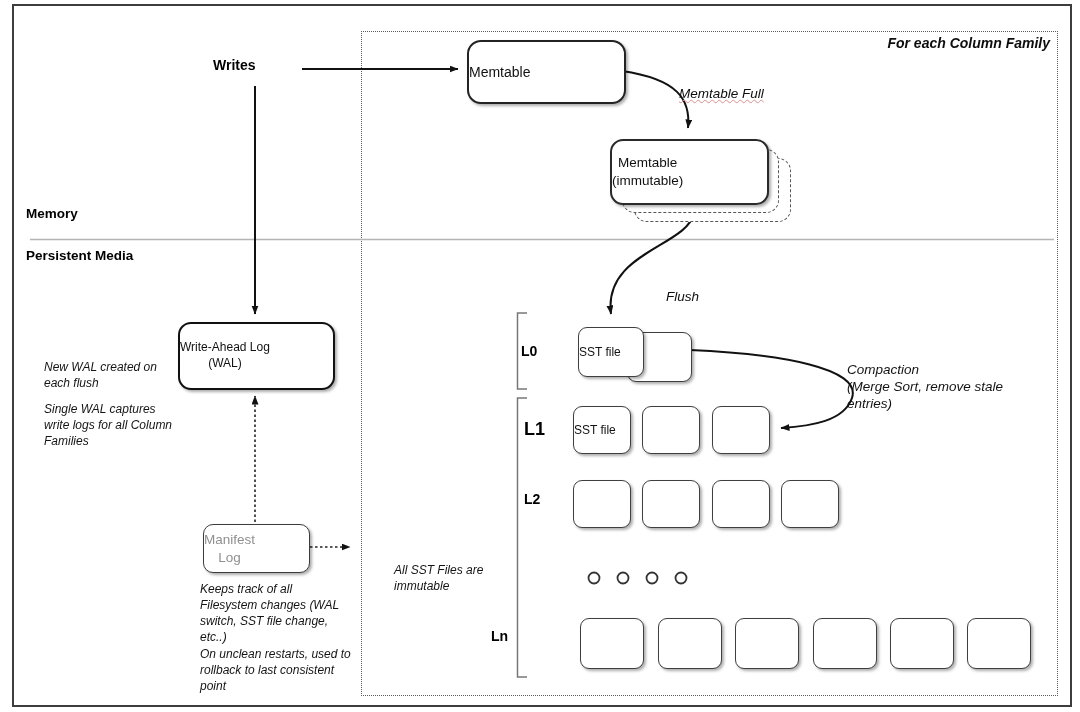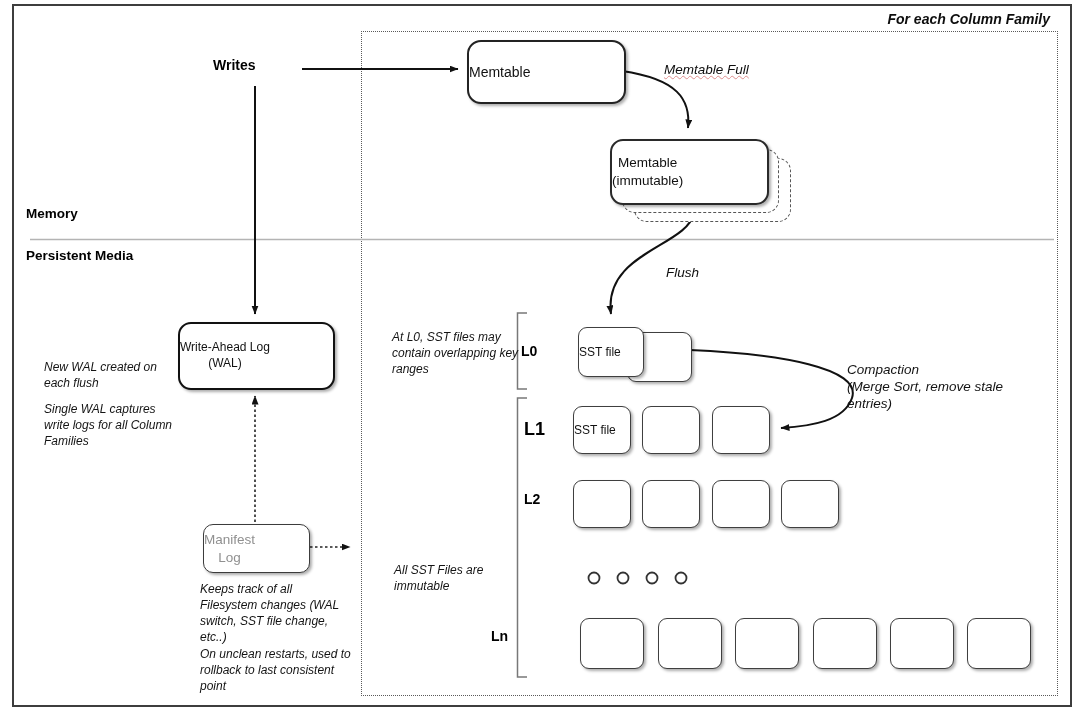--- a/index.html
+++ b/index.html
@@ -6,21 +6,21 @@
   .canvas{position:relative;width:1080px;height:712px;background:#fff;overflow:hidden;
           font-family:"Liberation Sans",sans-serif;color:#111;}
   .outer-frame{position:absolute;left:12px;top:4px;width:1056px;height:699px;
                border:2px solid #3d3d3d;background:transparent;}
   .cf-container{position:absolute;left:361px;top:31px;width:695px;height:663px;
                 border:1.6px dotted #5a5a5a;}
   .svg-overlay{position:absolute;left:0;top:0;pointer-events:none;}
   .lbl{position:absolute;font-weight:bold;color:#000;white-space:nowrap;}
   .ann{position:absolute;font-style:italic;font-size:12px;line-height:16px;
        color:#141414;white-space:pre-line;}
-  .ital{position:absolute;font-style:italic;font-size:13.5px;color:#0d0d0d;white-space:nowrap;}
+  .ital{position:absolute;font-style:italic;font-size:13.5px;color:#0d0d0d;white-space:nowrap;margin-top:24px;}
   .box{position:absolute;background:#fff;border:1.8px solid #3f3f3f;border-radius:9px;
        box-shadow:2px 2px 3px rgba(0,0,0,.32);display:flex;align-items:center;
        justify-content:flex-start;text-align:center;font-weight:normal;}
   .box .l2{line-height:1.3;}
   .code{font-family:"Liberation Mono","DejaVu Sans Mono",monospace;font-style:normal;
         font-weight:bold;font-size:11px;text-decoration:underline;
         text-decoration-style:wavy;text-decoration-color:#de8f8f;text-decoration-thickness:1px;}
   .squiggle{text-decoration:underline;text-decoration-style:wavy;
             text-decoration-color:#de8f8f;text-decoration-thickness:1px;}
   .ghost{position:absolute;background:#fff;border:1.7px dashed #565656;border-radius:13px;}
@@ -54,21 +54,21 @@
       <circle cx="623" cy="578" r="5.5" fill="#fff" stroke="#333" stroke-width="1.8"></circle>
       <circle cx="652" cy="578" r="5.5" fill="#fff" stroke="#333" stroke-width="1.8"></circle>
       <circle cx="681" cy="578" r="5.5" fill="#fff" stroke="#333" stroke-width="1.8"></circle>
     </g>
   </svg>
 
   <div class="ital" style="right:30px;top:11px;font-size:14px;font-weight:bold;">For each Column Family</div>
   <div class="lbl" style="left:213px;top:57px;font-size:14px;">Writes</div>
   <div class="lbl" style="left:26px;top:206px;font-size:13.5px;">Memory</div>
   <div class="lbl" style="left:26px;top:248px;font-size:13.5px;">Persistent Media</div>
-  <div class="ital squiggle" style="left:664px;top:62px;">Memtable Full</div>
+  <div class="ital squiggle" style="left:679px;top:62px;">Memtable Full</div>
   <div class="ital" style="left:666px;top:265px;">Flush</div>
   <div class="ann" style="left:847px;top:361px;font-size:13.5px;line-height:17px;width:180px;">Compaction
 (Merge Sort, remove stale
 entries)</div>
 
   <div class="box" style="left:467px;top:40px;width:155px;height:60px;border-radius:14px;border-width:2.2px;border-color:#232323;font-size:14px;">
     <span>Memtable</span>
   </div>
 
   <div class="ghost" style="left:634px;top:158px;width:155px;height:62px;"></div>
@@ -100,23 +100,20 @@
     </div>
   </div>
   <div class="ann" style="left:200px;top:581px;width:170px;">Keeps track of all
 Filesystem changes (WAL
 switch, SST file change,
 etc..)</div>
   <div class="ann" style="left:200px;top:646px;width:180px;">On unclean restarts, used to
 rollback to last consistent
 point</div>
 
-  <div class="ann" style="left:392px;top:329px;width:135px;">At L0, SST files may
-contain overlapping key
-ranges</div>
   <div class="ann" style="left:394px;top:562px;width:130px;">All SST Files are
 immutable</div>
 
   <div class="lbl" style="left:521px;top:343px;font-size:14px;">L0</div>
   <div class="lbl" style="left:524px;top:419px;font-size:18px;">L1</div>
   <div class="lbl" style="left:524px;top:491px;font-size:14px;">L2</div>
   <div class="lbl" style="left:491px;top:628px;font-size:14px;">Ln</div>
 
   <div class="box" style="left:627px;top:332px;width:63px;height:48px;z-index:1;"></div>
   <div class="box" style="left:578px;top:327px;width:64px;height:48px;z-index:2;font-size:12px;">

